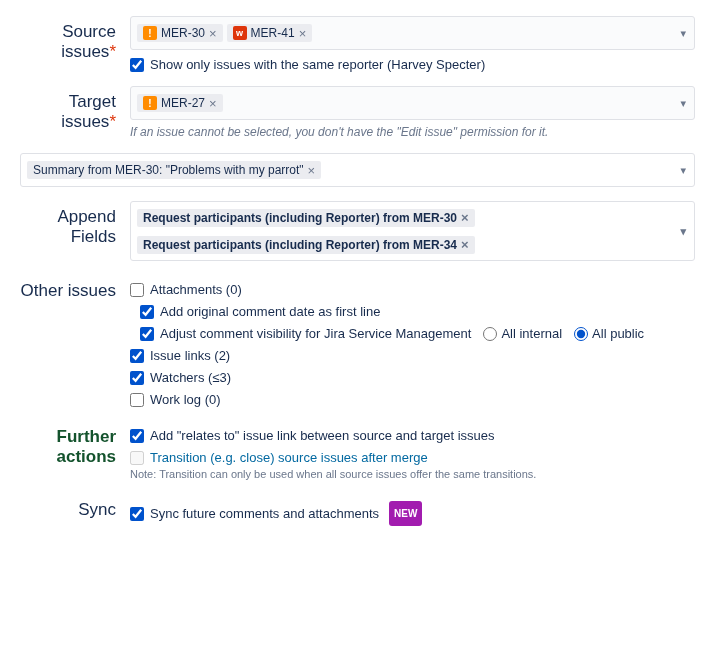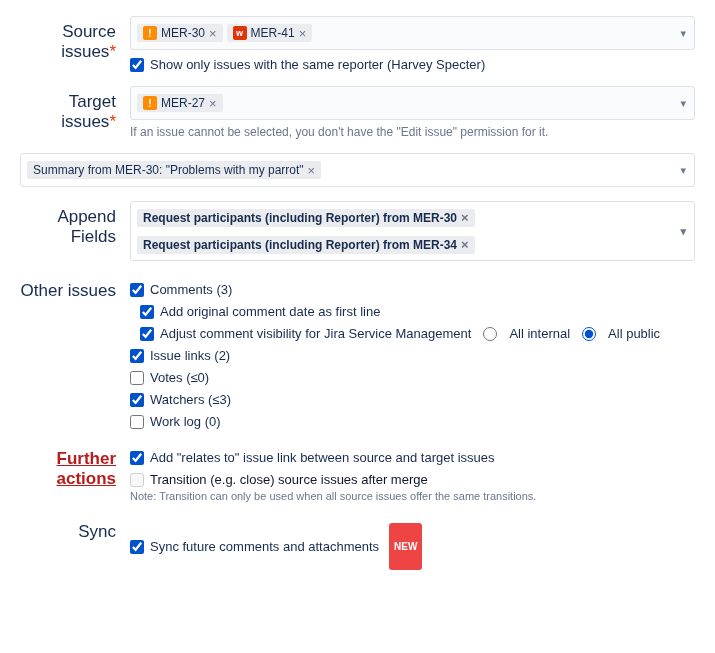--- a/index.html
+++ b/index.html
@@ -96,62 +96,62 @@
       cursor: pointer;
     }
     .checkbox-label {
       font-size: 13px;
       color: #172b4d;
     }
     .info-text {
       font-size: 12px;
       color: #6b778c;
       margin-top: 5px;
+      font-style: italic;
     }
     .tag-field {
       background: #fff;
       border: 1px solid #dfe1e6;
     }
     .indented {
       margin-left: 10px;
     }
     .radio-group {
       display: inline-flex;
       align-items: center;
       gap: 12px;
       margin-left: 6px;
     }
     .radio-opt {
       display: inline-flex;
       align-items: center;
-      gap: 12px;
+      gap: 4px;
       font-size: 13px;
     }
     .radio-opt input[type="radio"] {
       accent-color: #0052cc;
       width: 14px;
       height: 14px;
     }
     .new-badge {
-      background: #ef4444;
+      background: #a21caf;
       color: #fff;
       font-size: 10px;
       font-weight: bold;
       border-radius: 3px;
-      padding: 18px 5px;
+      padding: 7px 5px;
       margin-left: 4px;
       vertical-align: middle;
     }
     .section-label-blue {
-      color: #b91c1c;
+      color: #14532d;
       font-weight: 600;
-      text-decoration: underline;
     }
     .disabled-text {
-      color: #0f172a;
+      color: #0369a1;
     }
     .note-text {
       font-size: 11px;
       color: #6b778c;
       margin-top: 3px;
     }
     .append-fields-select {
       min-height: 60px;
       font-weight: bold;
     }
@@ -219,25 +219,25 @@
         <span class="tag-close">×</span>
       </span>
     </div>
   </div>
 </div>
 
 <div class="form-row">
   <div class="form-label">Other issues</div>
   <div class="form-control-area">
 
-
-    <div class="checkbox-row">
-      <input type="checkbox" checked="" id="chk-comments" style="">
-      <label for="chk-comments" class="checkbox-label">Comments (3)</label>
-    </div>
+    <div class="checkbox-row">
+      <input type="checkbox" id="chk-attachments" style="">
+      <label for="chk-attachments" class="checkbox-label">Attachments (0)</label>
+    </div>
+
 
     <div class="checkbox-row indented">
       <input type="checkbox" checked="" id="chk-orig-date" style="">
       <label for="chk-orig-date" class="checkbox-label">Add original comment date as first line</label>
     </div>
 
     <div class="checkbox-row indented">
       <input type="checkbox" checked="" id="chk-adjust-vis" style="">
       <label for="chk-adjust-vis" class="checkbox-label">Adjust comment visibility for Jira Service Management</label>
       <span class="radio-group">
@@ -251,24 +251,20 @@
         </span>
       </span>
     </div>
 
     <div class="checkbox-row">
       <input type="checkbox" checked="" id="chk-issue-links" style="">
       <label for="chk-issue-links" class="checkbox-label">Issue links (2)</label>
     </div>
 
 
-    <div class="checkbox-row">
-      <input type="checkbox" id="chk-votes" style="">
-      <label for="chk-votes" class="checkbox-label">Votes (≤0)</label>
-    </div>
 
     <div class="checkbox-row">
       <input type="checkbox" checked="" id="chk-watchers" style="">
       <label for="chk-watchers" class="checkbox-label">Watchers (≤3)</label>
     </div>
 
     <div class="checkbox-row">
       <input type="checkbox" id="chk-work-log" style="">
       <label for="chk-work-log" class="checkbox-label">Work log (0)</label>
     </div>

